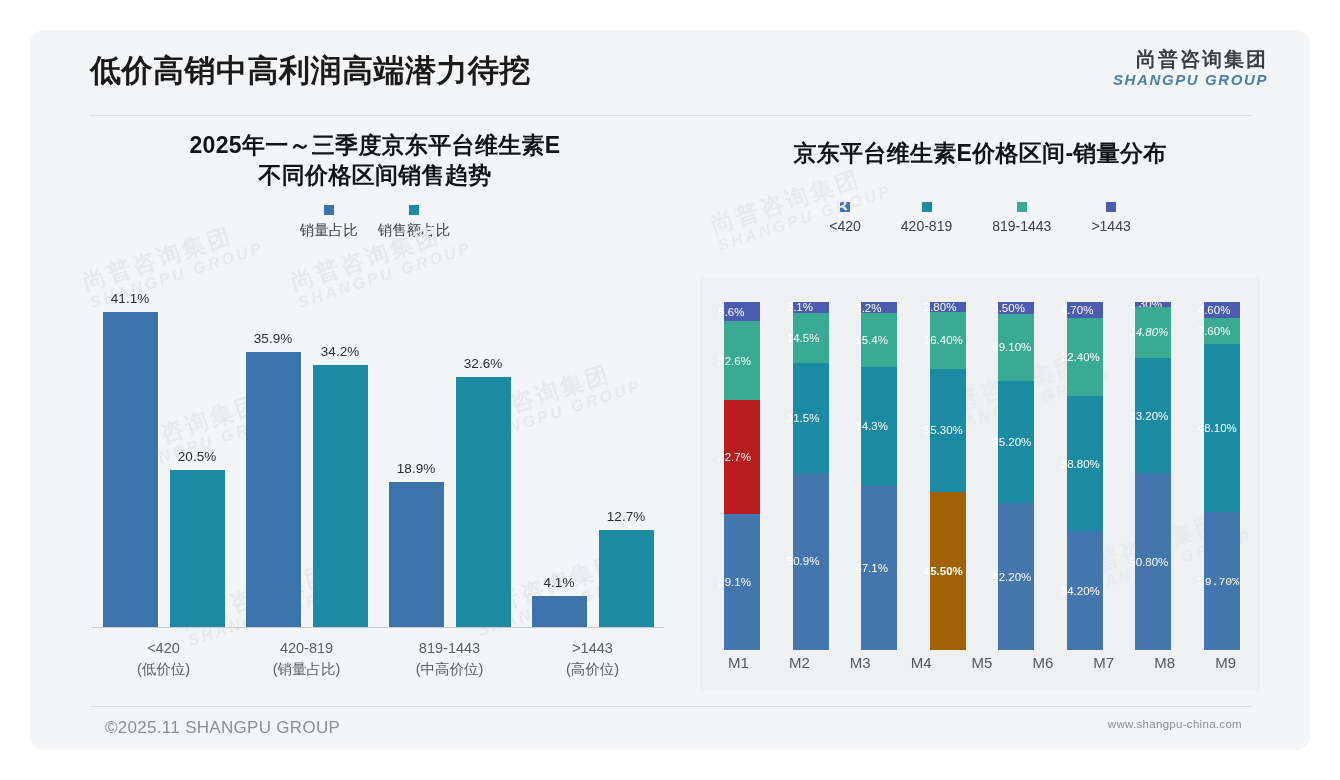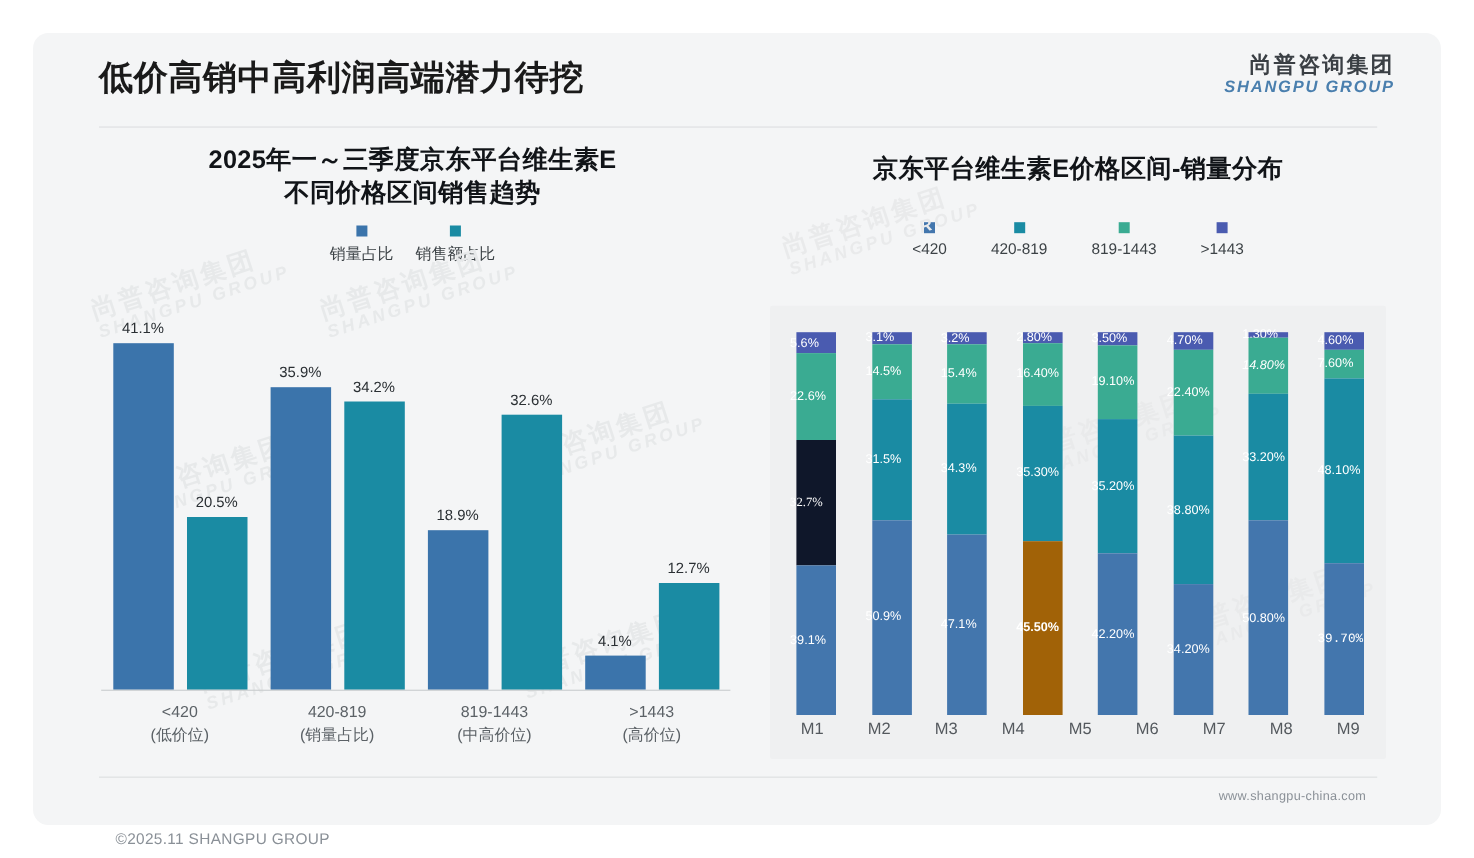--- a/index.html
+++ b/index.html
@@ -46,22 +46,22 @@
   .header-rule {
     position: absolute; left: 60px; top: 85px; width: 1162px; height: 1px;
     background: #dcdee0;
   }
   
   .footer-rule {
     position: absolute; left: 60px; top: 676px; width: 1162px; height: 1px;
     background: #dcdee0;
   }
   .footer-left {
-    position: absolute; left: 75px; top: 724px;
-    font-size: 14px; color: #8a9097; letter-spacing: 0.3px;
+    position: absolute; left: 75px; top: 688px;
+    font-size: 17px; color: #8a9097; letter-spacing: 0.3px;
   }
   .footer-right {
     position: absolute; right: 68px; top: 688px;
     font-size: 11.5px; color: #8a9097; letter-spacing: 0.3px;
   }
   
   .panel { position: absolute; top: 100px; height: 560px; }
   .panel-left  { left: 40px;  width: 610px; }
   .panel-right { left: 650px; width: 600px; }
 
@@ -333,21 +333,21 @@
       <div class="plot-right">
         <div class="stack-groups" id="stack-groups">
             <div class="stack-col">
               <div class="stack-bar">
                 <div class="seg" style="height: 5.6%; background: rgb(74, 91, 176);">
                   <div class="seg-label">5.6%</div>
                 </div>
                 <div class="seg" style="height: 22.6%; background: rgb(58, 171, 146);">
                   <div class="seg-label">22.6%</div>
                 </div>
-                <div class="seg" style="height: 32.7%; background: #0f172a; font-family: Liberation Serif, serif;">
+                <div class="seg" style="height: 32.7%; background: #b91c1c;">
                   <div class="seg-label">32.7%</div>
                 </div>
                 <div class="seg" style="height: 39.1%; background: rgb(67, 118, 173);">
                   <div class="seg-label">39.1%</div>
                 </div>
               </div>
             </div>
             <div class="stack-col">
               <div class="stack-bar">
                 <div class="seg" style="height: 3.1%; background: rgb(74, 91, 176);">

